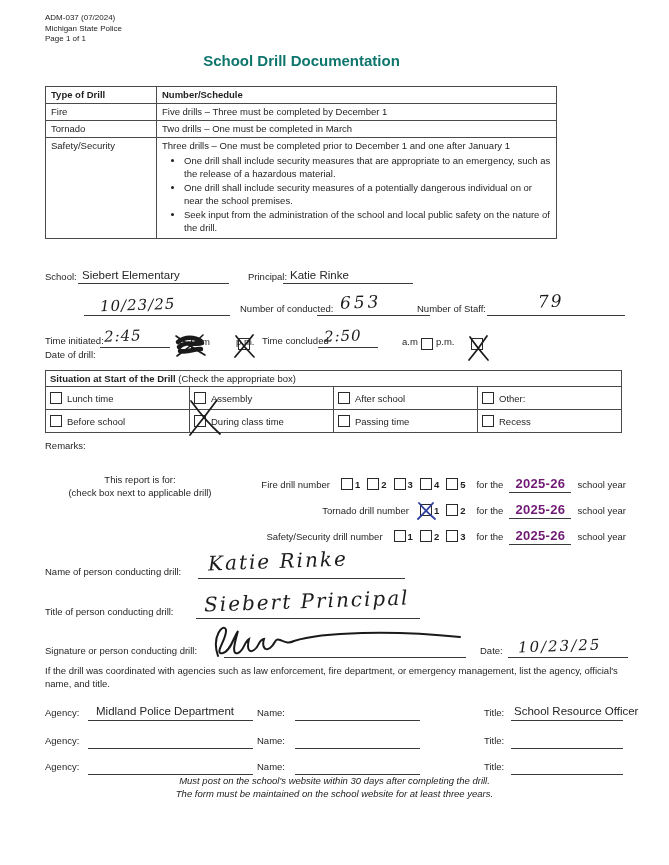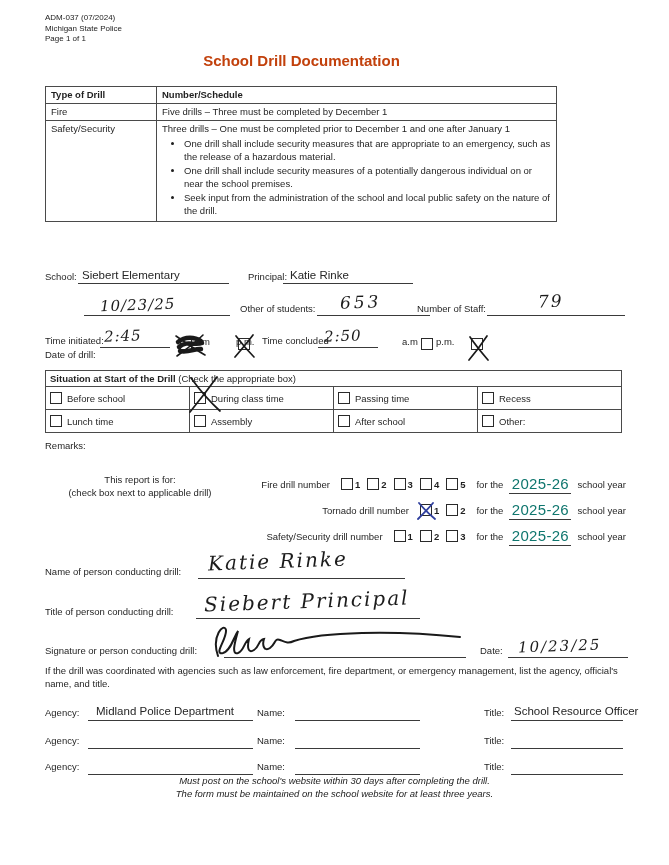--- a/index.html
+++ b/index.html
@@ -1,31 +1,31 @@
 <!DOCTYPE html>
 <html><head>
 <meta charset="utf-8">
 <style>
   html,body{margin:0;padding:0;background:#e8e8e8;}
   .page{position:relative;width:669px;height:865px;background:#ffffff;margin:0 auto;
         font-family:"Liberation Sans", sans-serif;color:#1f1f1f;overflow:hidden;}
   .abs{position:absolute;}
   .hdr{left:45px;top:13px;font-size:8px;line-height:10.5px;color:#222;}
-  .title{left:0;top:52px;width:603px;text-align:center;font-size:15px;font-weight:bold;margin:0;color:#c2410c;}
+  .title{left:0;top:52px;width:603px;text-align:center;font-size:15px;font-weight:bold;margin:0;color:#0f766e;}
   table.sched{position:absolute;left:45px;top:86px;width:512px;border-collapse:collapse;table-layout:fixed;}
   table.sched th, table.sched td{border:1px solid #4a4a4a;font-size:9.5px;line-height:12px;padding:2px 5px;vertical-align:top;text-align:left;}
   table.sched th{font-weight:bold;}
   table.sched .c1{width:100px;}
   table.sched ul{margin:3px 0 2px 10px;padding-left:12px;}
   table.sched li{margin:0 0 2px 0;line-height:12.5px;}
   .note{left:45px;top:221px;width:578px;font-size:9.5px;line-height:13px;}
   .lbl{font-size:9.5px;color:#1f1f1f;white-space:nowrap;}
   .fill{border-bottom:1.4px solid #3a3a3a;height:18px;}
   .typed{font-size:11.5px;color:#262626;white-space:nowrap;}
-  .typed-big{font-size:15px;color:#0f766e;letter-spacing:.3px;}
+  .typed-big{font-size:13px;color:#701a75;letter-spacing:.3px;font-weight:bold;}
   .hw{display:inline-block;font-family:"DejaVu Serif", serif;font-style:italic;color:#1c1c1c;
       transform:rotate(-2deg);white-space:nowrap;}
   .cb{position:relative;display:inline-block;width:10px;height:10px;border:1.4px solid #2a2a2a;background:#fff;vertical-align:middle;flex:none;}
   .cb svg{position:absolute;overflow:visible;}
   table.sit{position:absolute;left:45px;top:370px;width:577px;border-collapse:collapse;table-layout:fixed;}
   table.sit td{border:1px solid #4a4a4a;font-size:9.5px;padding:2px 4px;height:18px;vertical-align:middle;}
   table.sit td.hd{font-size:9.5px;height:11px;padding:2px 4px;}
   .optcell{display:flex;align-items:center;gap:5px;}
   .rrow{position:absolute;right:43px;height:18px;display:flex;align-items:center;}
   .rrow .lab{font-size:9.5px;margin-right:4px;}
@@ -56,20 +56,24 @@
     <tbody>
         <tr>
       <th class="c1">Type of Drill</th>
       <th>Number/Schedule</th>
     </tr>
     <tr>
       <td>Fire</td>
       <td>Five drills – Three must be completed by December 1</td>
     </tr>
     <tr>
+      <td>Tornado</td>
+      <td>Two drills – One must be completed in March</td>
+    </tr>
+    <tr>
       <td>Safety/Security</td>
       <td>
         <div>Three drills – One must be completed prior to December 1 and one after January 1</div>
         <ul>
           <li>One drill shall include security measures that are appropriate to an emergency, such as the release of a hazardous material.</li>
           <li>One drill shall include security measures of a potentially dangerous individual on or near the school premises.</li>
           <li>Seek input from the administration of the school and local public safety on the nature of the drill.</li>
         </ul>
       </td>
     </tr>
@@ -82,21 +86,21 @@
   <span class="abs fill" style="left:78px;top:265px;width:151px;"></span>
   <span class="abs typed" style="left:82px;top:269px;">Siebert Elementary</span>
   <span class="abs lbl" style="left:248px;top:271px;">Principal:</span>
   <span class="abs fill" style="left:283px;top:265px;width:130px;"></span>
   <span class="abs typed" style="left:290px;top:269px;">Katie Rinke</span>
 
   
   <span class="abs lbl" style="left:45px;top:303px;margin-top:46px;">Date of drill:</span>
   <span class="abs fill" style="left:84px;top:297px;width:146px;"></span>
   <span class="abs hw" style="left:100px;top:296px;font-size:15px;letter-spacing:1px;">10/23/25</span>
-  <span class="abs lbl" style="left:240px;top:303px;">Other of students:</span>
+  <span class="abs lbl" style="left:240px;top:303px;">Number of conducted:</span>
   <span class="abs fill" style="left:317px;top:297px;width:113px;"></span>
   <span class="abs hw" style="left:340px;top:292px;font-size:17px;letter-spacing:3px;">653</span>
   <span class="abs lbl" style="left:417px;top:303px;">Number of Staff:</span>
   <span class="abs fill" style="left:487px;top:297px;width:138px;"></span>
   <span class="abs hw" style="left:538px;top:291px;font-size:17px;letter-spacing:2px;">79</span>
 
   
   <span class="abs lbl" style="left:45px;top:335px;">Time initiated:</span>
   <span class="abs fill" style="left:100px;top:329px;width:70px;"></span>
   <span class="abs hw" style="left:104px;top:327px;font-size:15px;letter-spacing:1px;">2:45</span>
@@ -129,20 +133,46 @@
 
   
   <table class="sit">
     <tbody>
         <tr>
       <td class="hd" colspan="4">
         <b>Situation at Start of the Drill</b><span> (Check the appropriate box)</span>
       </td>
     </tr>
     <tr>
+      <td>
+            <span class="optcell">
+              <span class="cb"></span>
+              <span>Lunch time</span>
+            </span>
+          </td>
+      <td>
+            <span class="optcell">
+              <span class="cb"></span>
+              <span>Assembly</span>
+            </span>
+          </td>
+      <td>
+            <span class="optcell">
+              <span class="cb"></span>
+              <span>After school</span>
+            </span>
+          </td>
+      <td>
+            <span class="optcell">
+              <span class="cb"></span>
+              <span>Other:</span>
+            </span>
+          </td>
+    </tr>
+    <tr>
       <td style="width:105px;">
             <span class="optcell">
               <span class="cb"></span>
               <span>Before school</span>
             </span>
           </td>
       <td style="width:175px;">
             <span class="optcell">
               <span class="cb">
         <svg style="left:-9px;top:-19px;" width="38" height="40" viewBox="0 0 38 40">
@@ -155,46 +185,20 @@
       <td style="width:163px;">
             <span class="optcell">
               <span class="cb"></span>
               <span>Passing time</span>
             </span>
           </td>
       <td style="width:134px;">
             <span class="optcell">
               <span class="cb"></span>
               <span>Recess</span>
-            </span>
-          </td>
-    </tr>
-    <tr>
-      <td>
-            <span class="optcell">
-              <span class="cb"></span>
-              <span>Lunch time</span>
-            </span>
-          </td>
-      <td>
-            <span class="optcell">
-              <span class="cb"></span>
-              <span>Assembly</span>
-            </span>
-          </td>
-      <td>
-            <span class="optcell">
-              <span class="cb"></span>
-              <span>After school</span>
-            </span>
-          </td>
-      <td>
-            <span class="optcell">
-              <span class="cb"></span>
-              <span>Other:</span>
             </span>
           </td>
     </tr>
   </tbody>
     </table>
 
   <span class="abs lbl" style="left:45px;top:440px;">Remarks:</span>
 
   
   <div class="abs" style="left:45px;top:474px;width:190px;text-align:center;">

